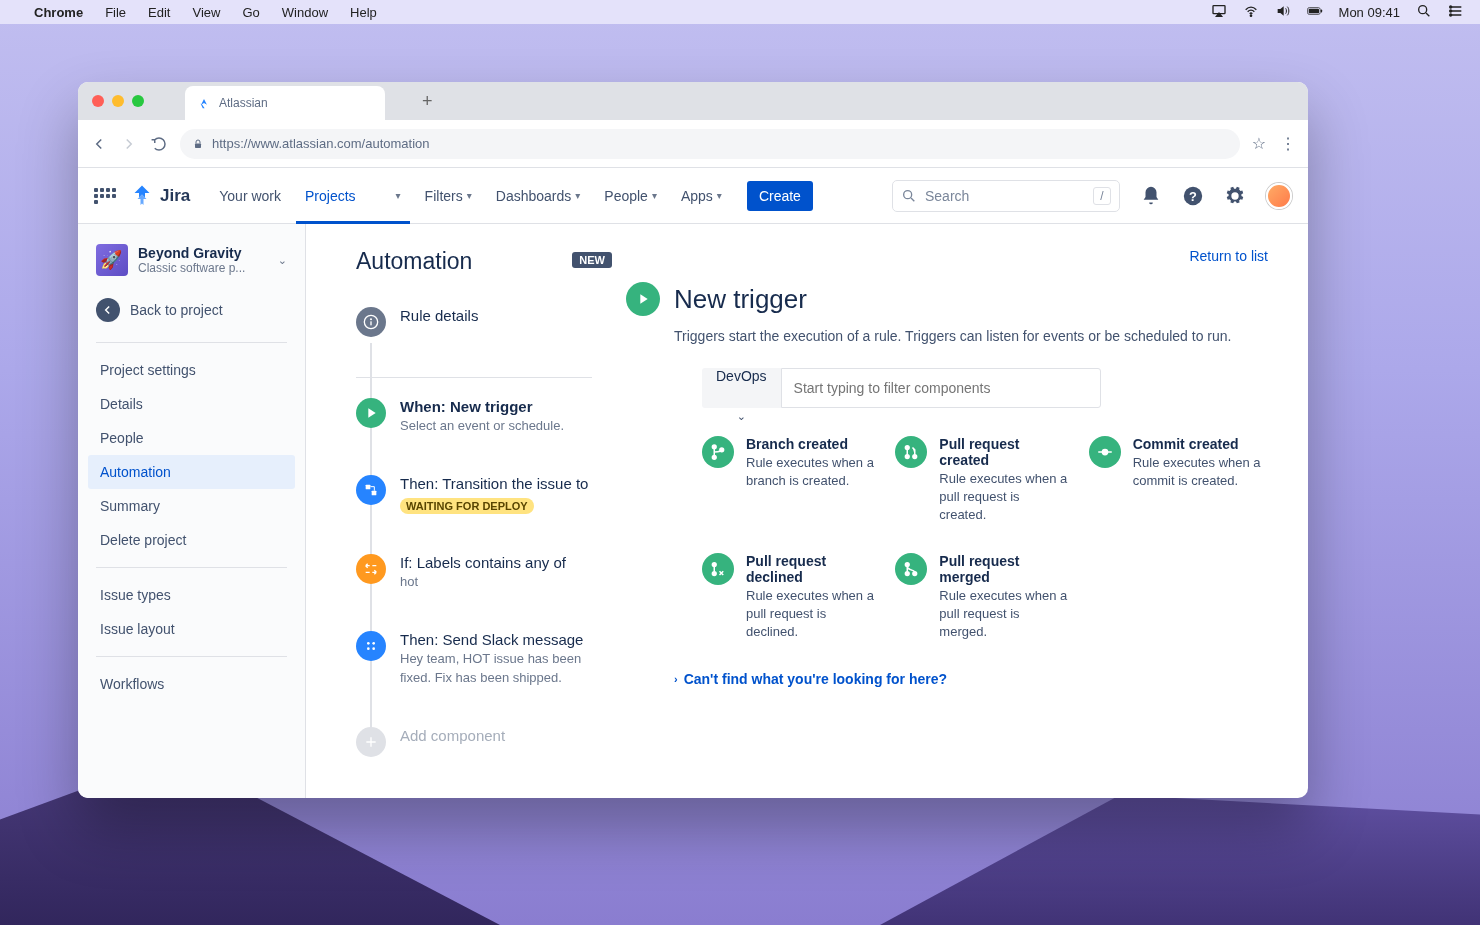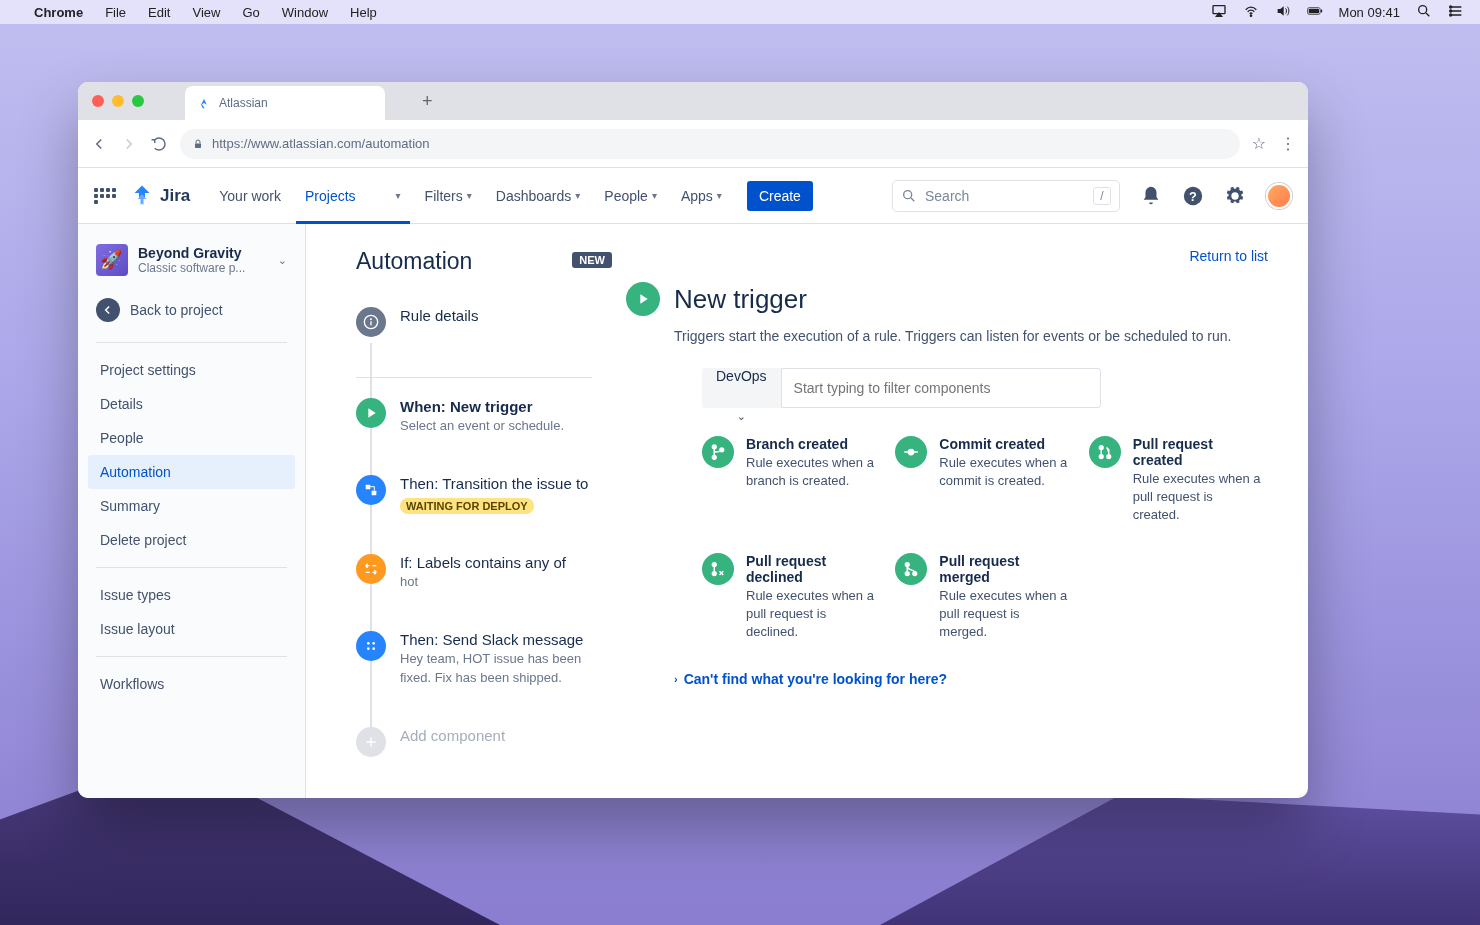--- a/index.html
+++ b/index.html
@@ -426,41 +426,41 @@
                 </svg>
               </div>
             <div>
                 <div class="tc-title">Branch created</div>
                 <div class="tc-desc">Rule executes when a branch is created.</div>
               </div>
           </div>
           <div class="trigger-card">
             <div class="tc-icon">
                 <svg viewBox="0 0 24 24" fill="none" stroke="#fff" stroke-width="2">
-                  <circle cx="12" cy="12" r="3.5"></circle>
-                  <path d="M3 12h5.5M15.5 12H21"></path>
-                </svg>
-              </div>
-            <div>
-                <div class="tc-title">Commit created</div>
-                <div class="tc-desc">Rule executes when a commit is created.</div>
-              </div>
-          </div>
-          <div class="trigger-card">
-            <div class="tc-icon">
-                <svg viewBox="0 0 24 24" fill="none" stroke="#fff" stroke-width="2">
                   <circle cx="7" cy="6" r="2.5"></circle>
                   <circle cx="7" cy="18" r="2.5"></circle>
                   <circle cx="17" cy="18" r="2.5"></circle>
                   <path d="M7 8.5v7M17 15.5V9l-3-3"></path>
                 </svg>
               </div>
             <div>
                 <div class="tc-title">Pull request created</div>
                 <div class="tc-desc">Rule executes when a pull request is created.</div>
+              </div>
+          </div>
+          <div class="trigger-card">
+            <div class="tc-icon">
+                <svg viewBox="0 0 24 24" fill="none" stroke="#fff" stroke-width="2">
+                  <circle cx="12" cy="12" r="3.5"></circle>
+                  <path d="M3 12h5.5M15.5 12H21"></path>
+                </svg>
+              </div>
+            <div>
+                <div class="tc-title">Commit created</div>
+                <div class="tc-desc">Rule executes when a commit is created.</div>
               </div>
           </div>
           <div class="trigger-card">
             <div class="tc-icon">
                 <svg viewBox="0 0 24 24" fill="none" stroke="#fff" stroke-width="2">
                   <circle cx="7" cy="6" r="2.5"></circle>
                   <circle cx="7" cy="18" r="2.5"></circle>
                   <path d="M7 8.5v7M14 15l5 5M19 15l-5 5"></path>
                 </svg>
               </div>

